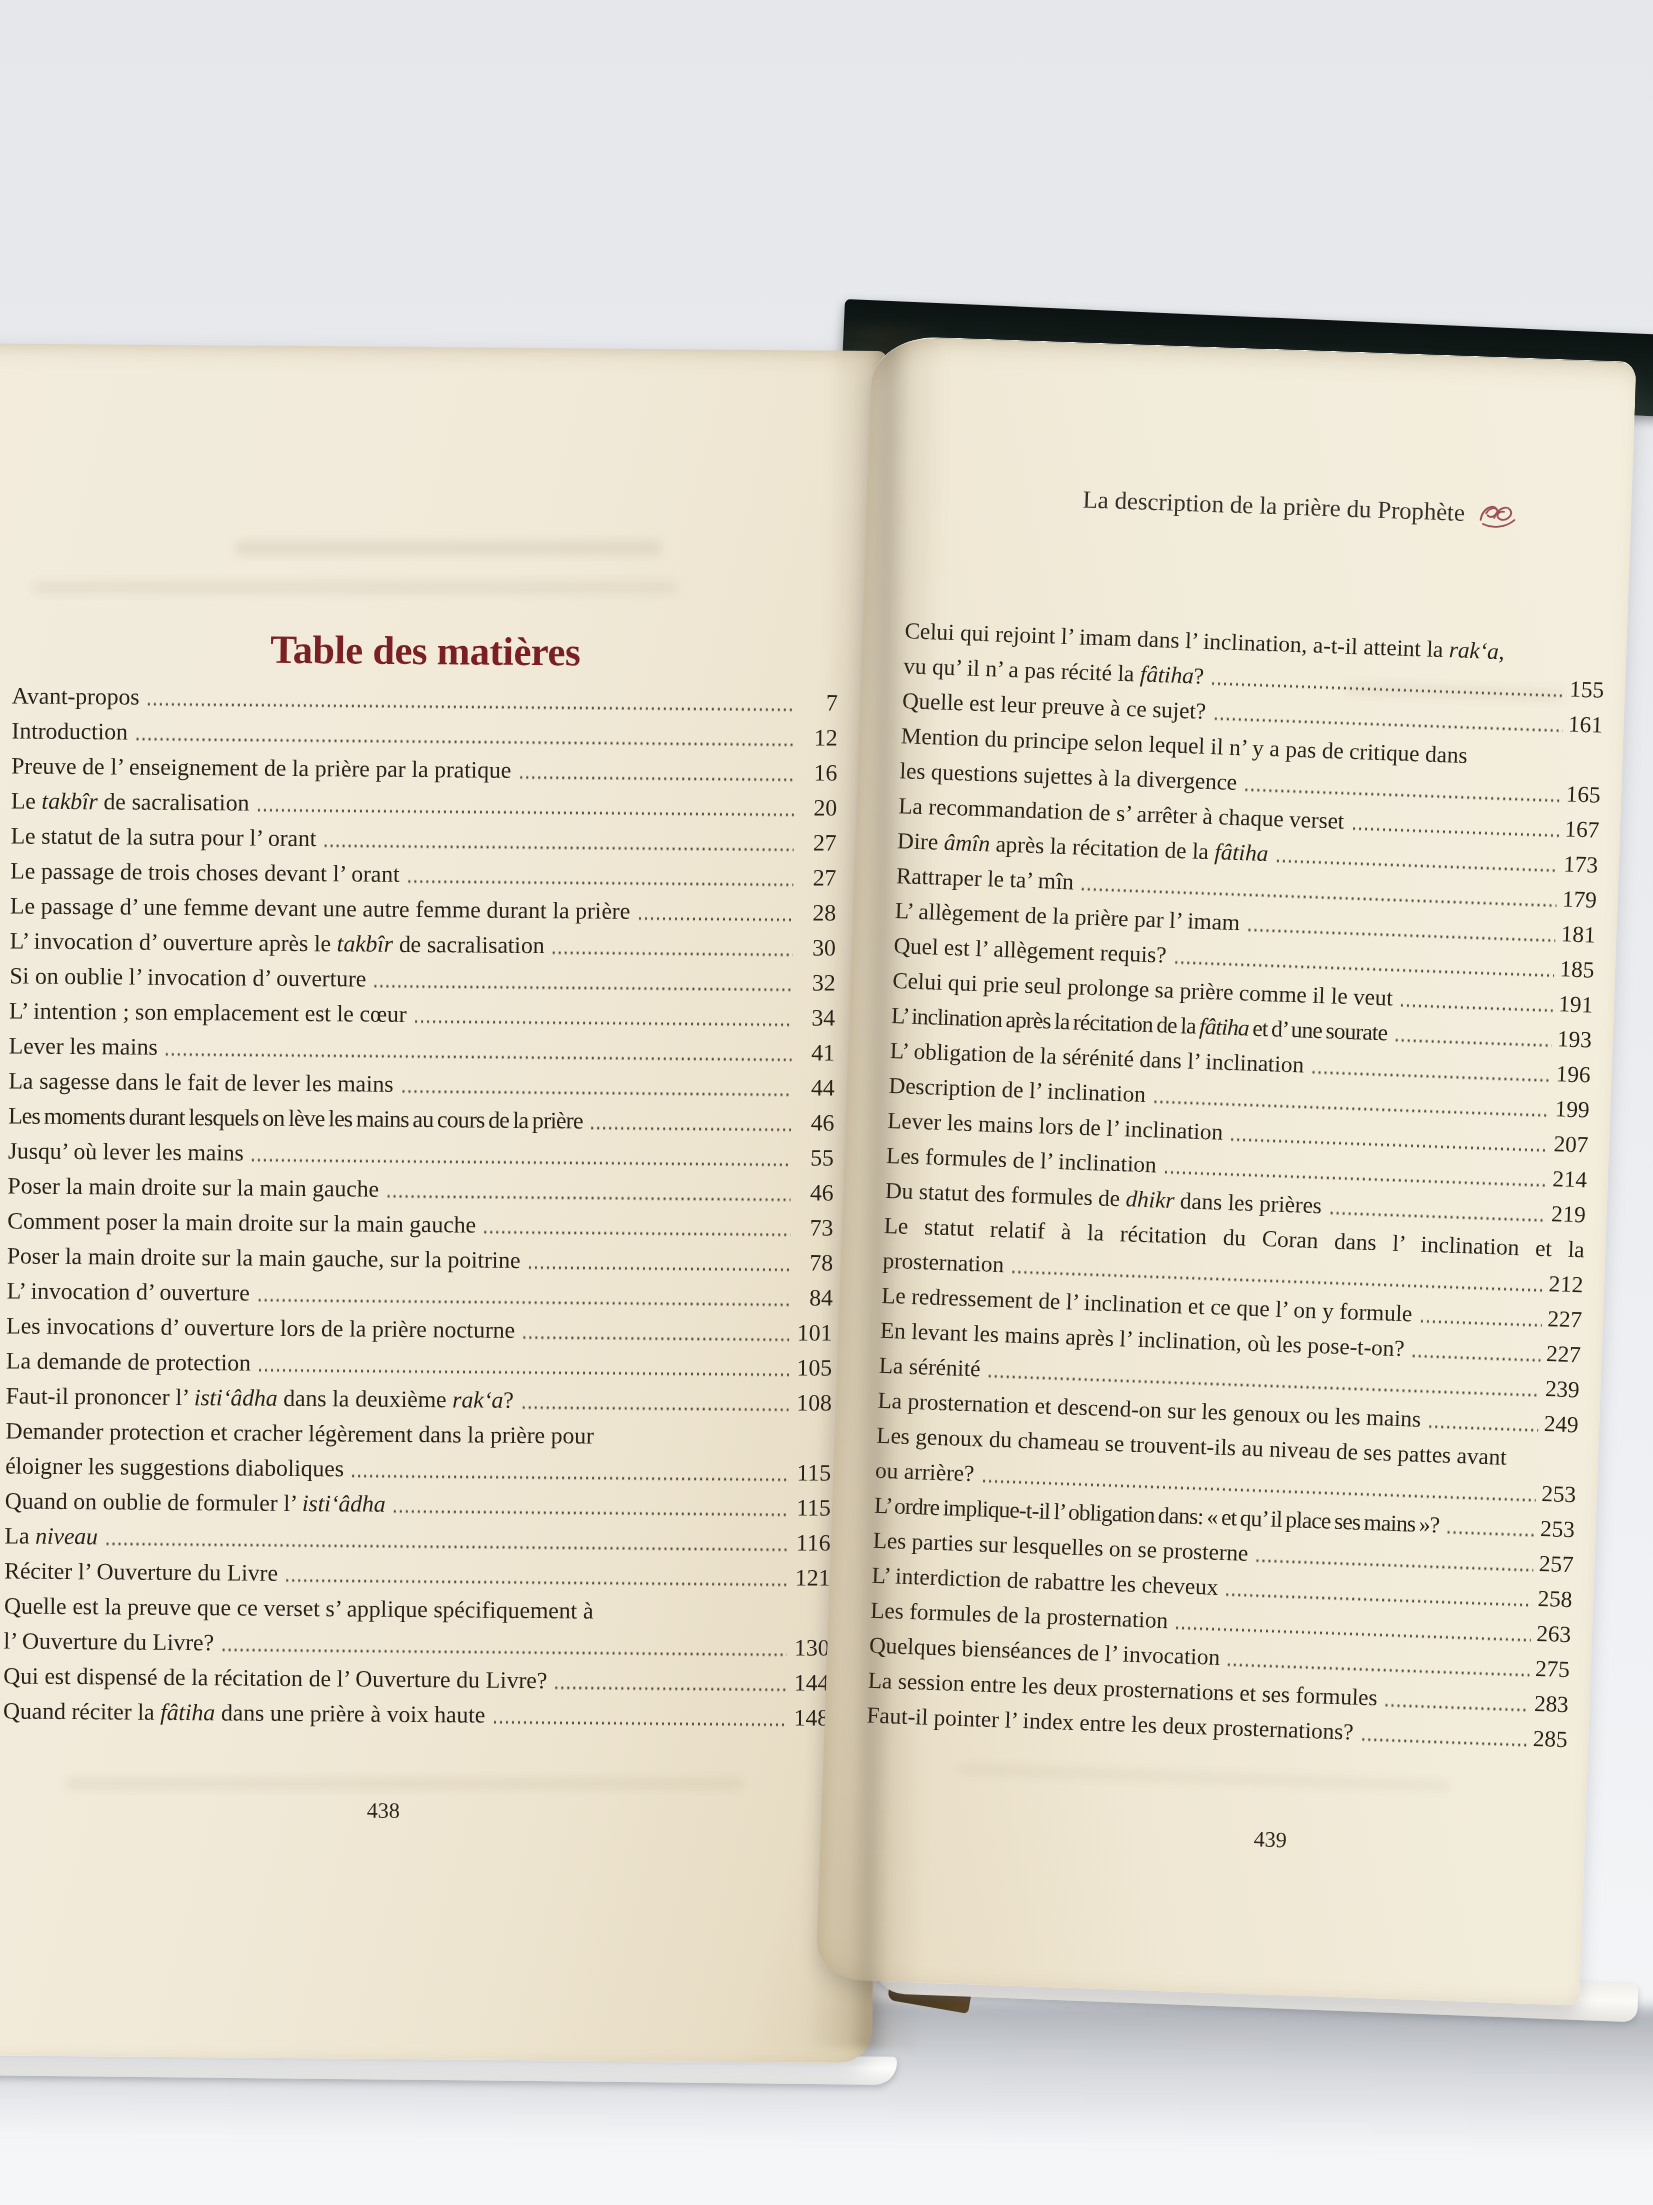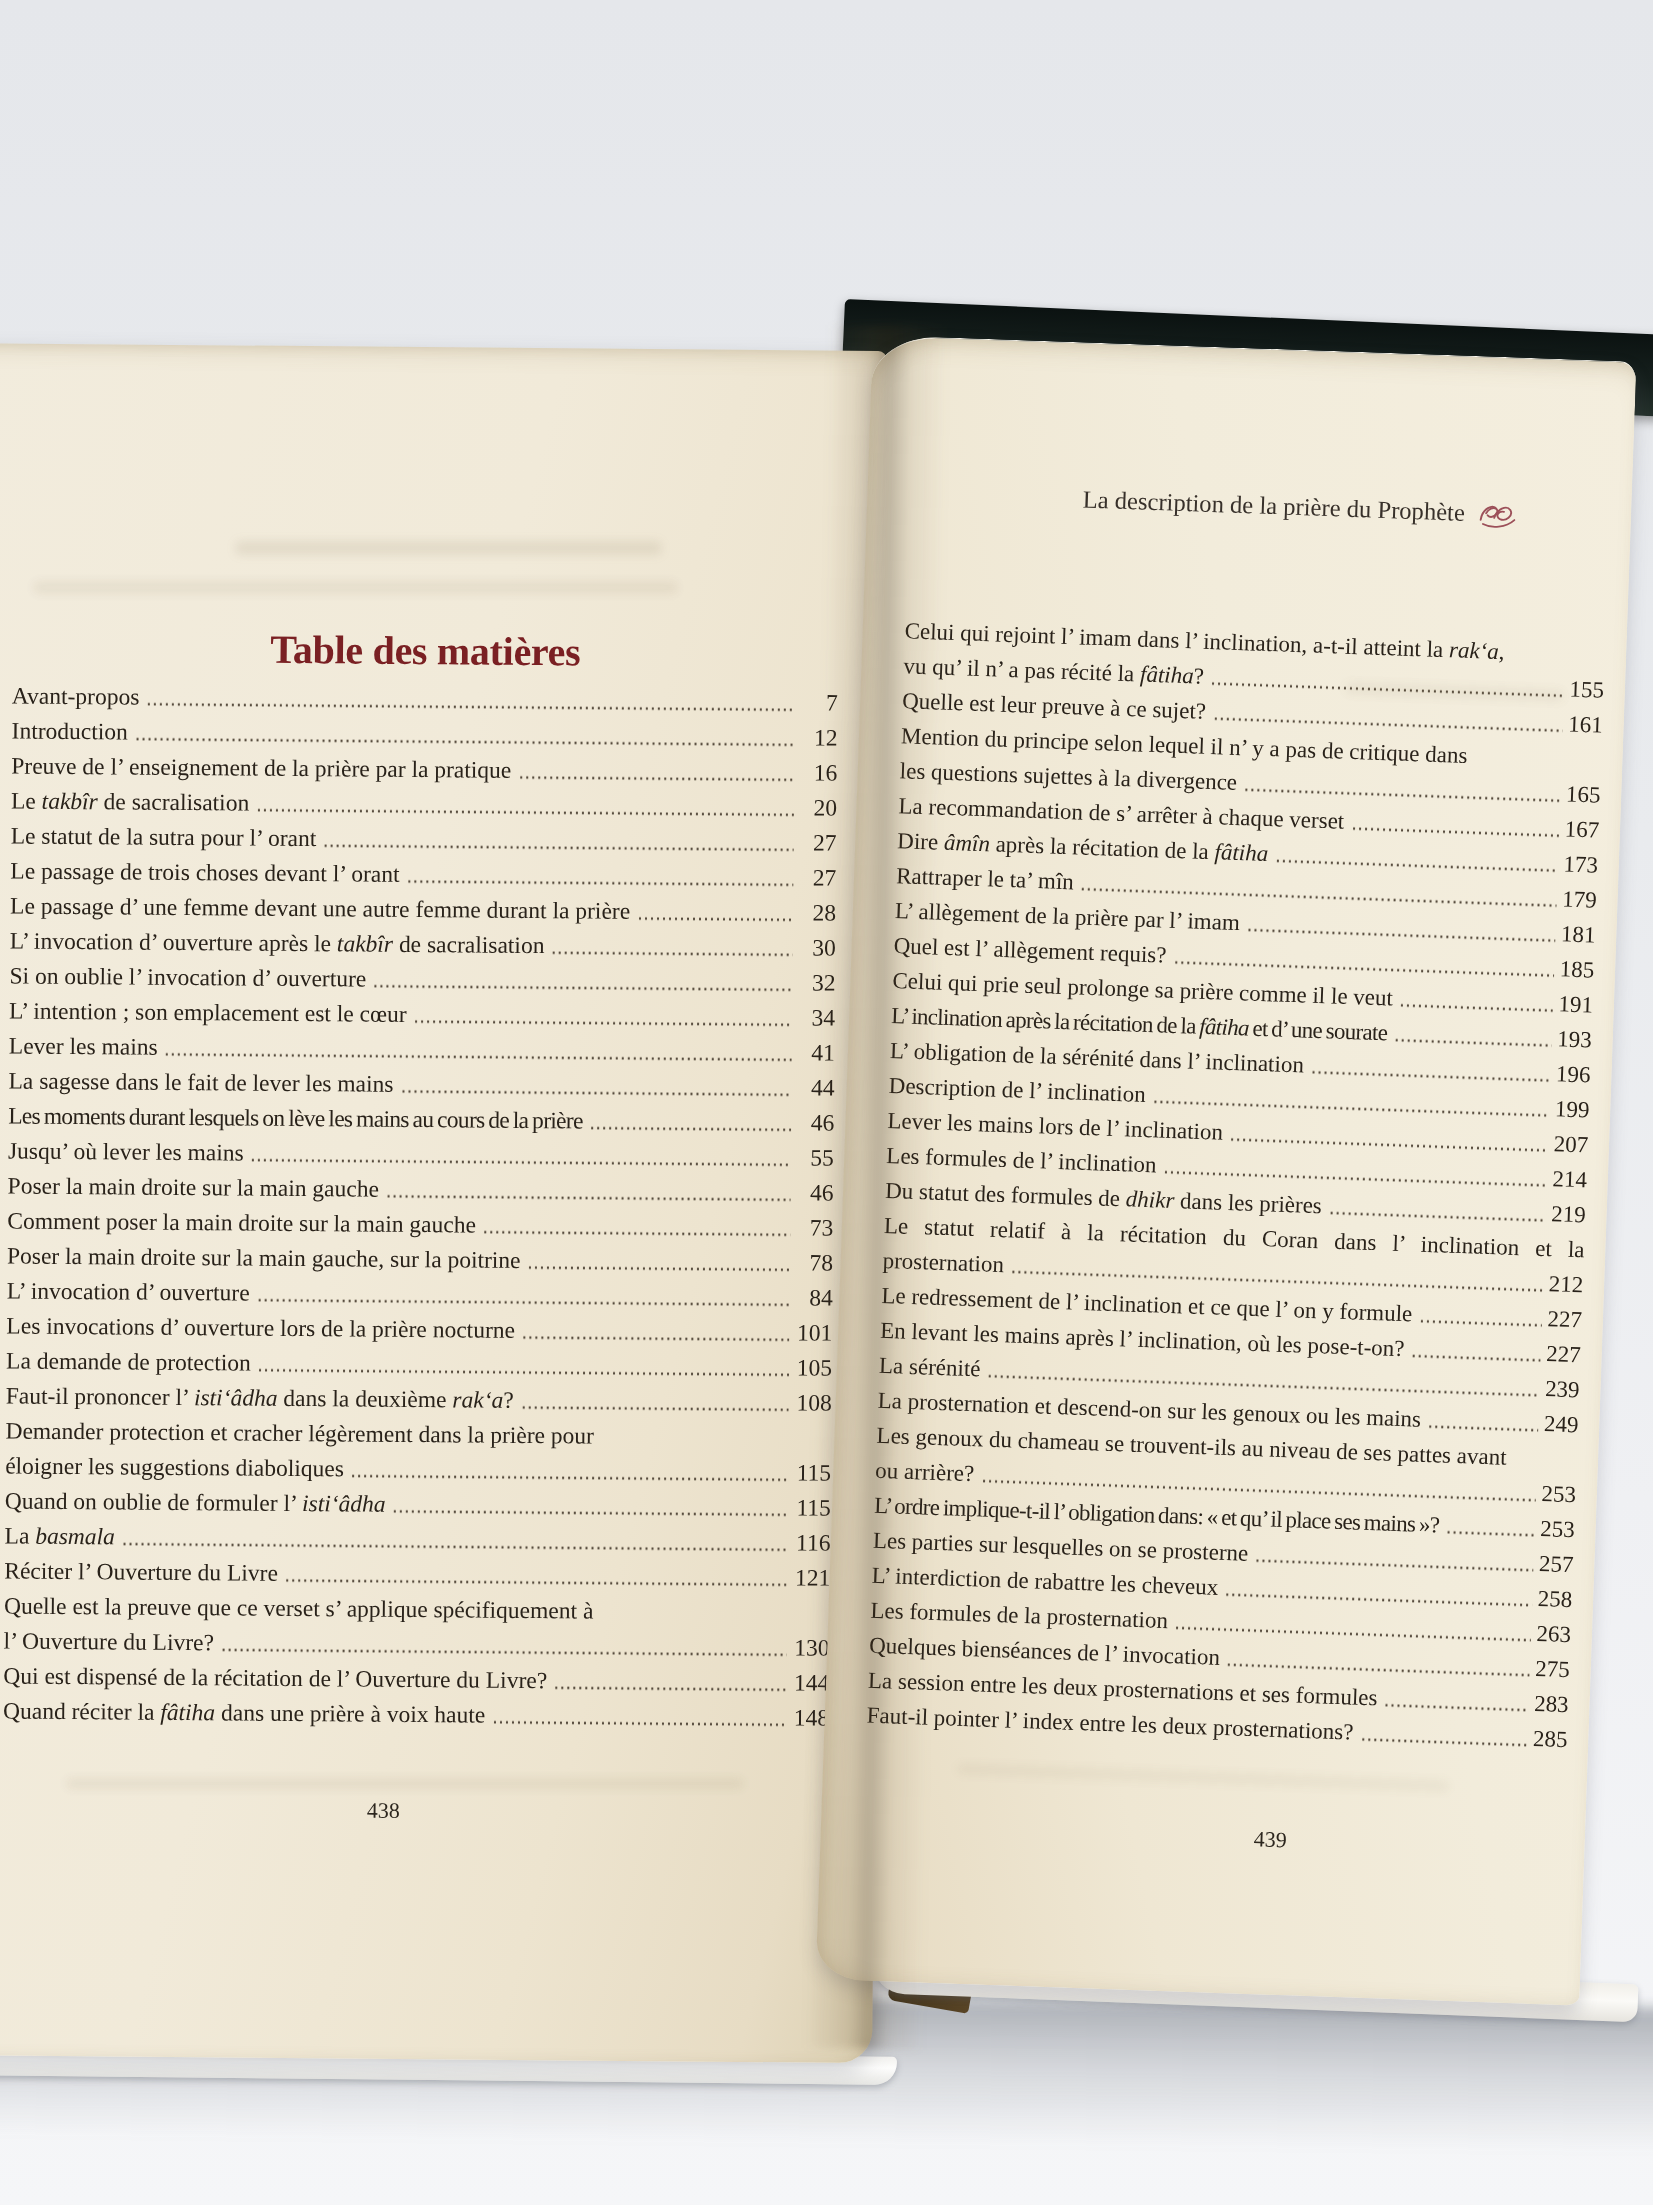--- a/index.html
+++ b/index.html
@@ -228,21 +228,21 @@
             <span class="txt"><span>éloigner les suggestions diaboliques </span></span>
             <span class="leader"></span>
             <span class="num">115</span>
           </div>
           <div class="row">
             <span class="txt"><span>Quand on oublie de formuler l’ </span><i>isti‘âdha</i><span> </span></span>
             <span class="leader"></span>
             <span class="num">115</span>
           </div>
           <div class="row">
-            <span class="txt"><span>La </span><i>basmala</i><span> </span></span>
+            <span class="txt"><span>La </span><i>niveau</i><span> </span></span>
             <span class="leader"></span>
             <span class="num">116</span>
           </div>
           <div class="row">
             <span class="txt"><span>Réciter l’ Ouverture du Livre </span></span>
             <span class="leader"></span>
             <span class="num">121</span>
           </div>
           <div class="row">
             <span class="txt fill"><span>Quelle est la preuve que ce verset s’ applique spécifiquement à</span></span>

